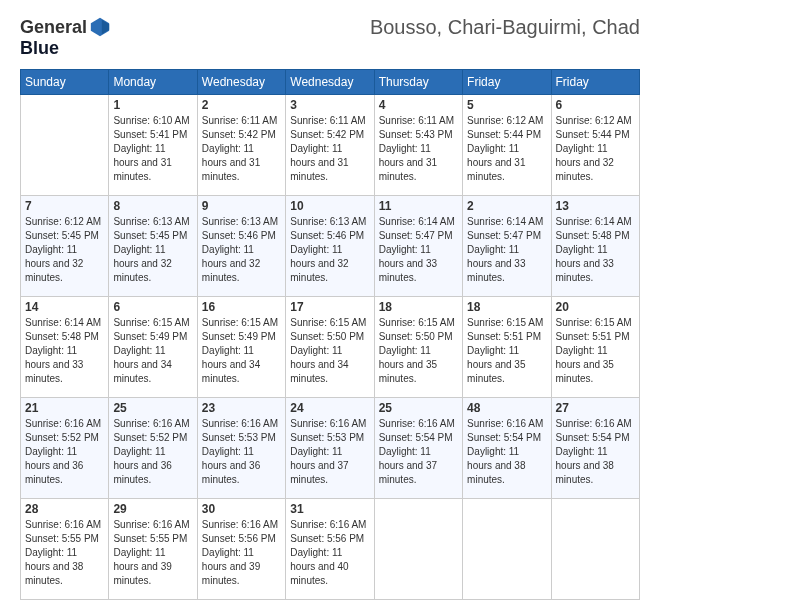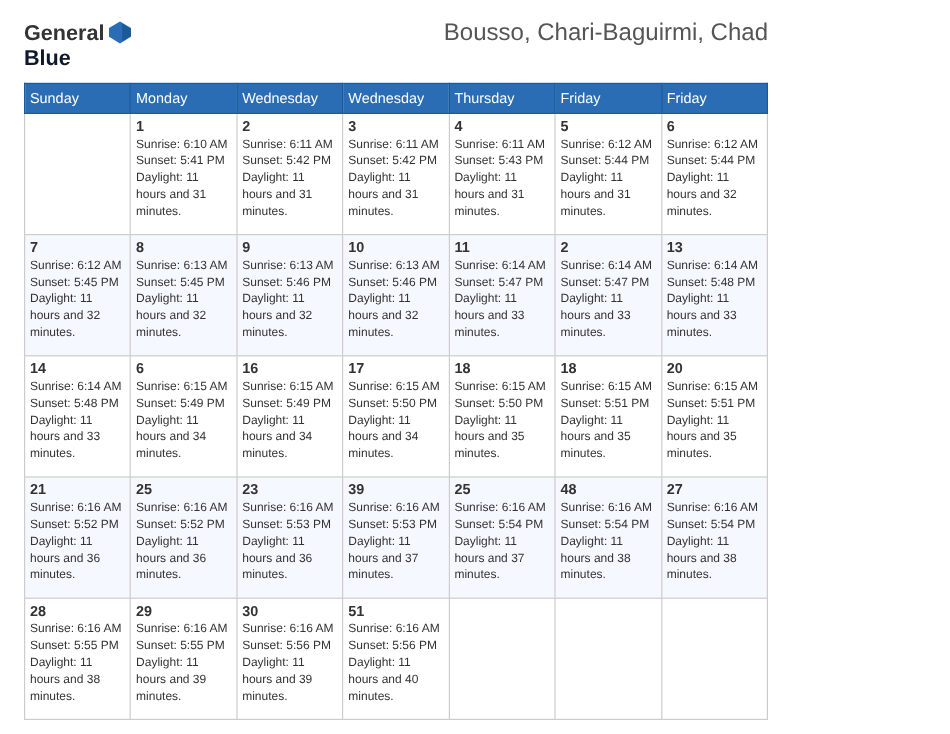--- a/index.html
+++ b/index.html
@@ -165,29 +165,29 @@
           <td><span class="day-number">16</span><span class="cell-text">Sunrise: 6:15 AM<br>Sunset: 5:49 PM<br>Daylight: 11 hours and 34 minutes.</span></td>
           <td><span class="day-number">17</span><span class="cell-text">Sunrise: 6:15 AM<br>Sunset: 5:50 PM<br>Daylight: 11 hours and 34 minutes.</span></td>
           <td><span class="day-number">18</span><span class="cell-text">Sunrise: 6:15 AM<br>Sunset: 5:50 PM<br>Daylight: 11 hours and 35 minutes.</span></td>
           <td><span class="day-number">18</span><span class="cell-text">Sunrise: 6:15 AM<br>Sunset: 5:51 PM<br>Daylight: 11 hours and 35 minutes.</span></td>
           <td><span class="day-number">20</span><span class="cell-text">Sunrise: 6:15 AM<br>Sunset: 5:51 PM<br>Daylight: 11 hours and 35 minutes.</span></td>
         </tr>
         <tr>
           <td><span class="day-number">21</span><span class="cell-text">Sunrise: 6:16 AM<br>Sunset: 5:52 PM<br>Daylight: 11 hours and 36 minutes.</span></td>
           <td><span class="day-number">25</span><span class="cell-text">Sunrise: 6:16 AM<br>Sunset: 5:52 PM<br>Daylight: 11 hours and 36 minutes.</span></td>
           <td><span class="day-number">23</span><span class="cell-text">Sunrise: 6:16 AM<br>Sunset: 5:53 PM<br>Daylight: 11 hours and 36 minutes.</span></td>
-          <td><span class="day-number">39</span><span class="cell-text">Sunrise: 6:16 AM<br>Sunset: 5:53 PM<br>Daylight: 11 hours and 37 minutes.</span></td>
+          <td><span class="day-number">24</span><span class="cell-text">Sunrise: 6:16 AM<br>Sunset: 5:53 PM<br>Daylight: 11 hours and 37 minutes.</span></td>
           <td><span class="day-number">25</span><span class="cell-text">Sunrise: 6:16 AM<br>Sunset: 5:54 PM<br>Daylight: 11 hours and 37 minutes.</span></td>
           <td><span class="day-number">48</span><span class="cell-text">Sunrise: 6:16 AM<br>Sunset: 5:54 PM<br>Daylight: 11 hours and 38 minutes.</span></td>
           <td><span class="day-number">27</span><span class="cell-text">Sunrise: 6:16 AM<br>Sunset: 5:54 PM<br>Daylight: 11 hours and 38 minutes.</span></td>
         </tr>
         <tr>
           <td><span class="day-number">28</span><span class="cell-text">Sunrise: 6:16 AM<br>Sunset: 5:55 PM<br>Daylight: 11 hours and 38 minutes.</span></td>
           <td><span class="day-number">29</span><span class="cell-text">Sunrise: 6:16 AM<br>Sunset: 5:55 PM<br>Daylight: 11 hours and 39 minutes.</span></td>
           <td><span class="day-number">30</span><span class="cell-text">Sunrise: 6:16 AM<br>Sunset: 5:56 PM<br>Daylight: 11 hours and 39 minutes.</span></td>
-          <td><span class="day-number">51</span><span class="cell-text">Sunrise: 6:16 AM<br>Sunset: 5:56 PM<br>Daylight: 11 hours and 40 minutes.</span></td>
+          <td><span class="day-number">31</span><span class="cell-text">Sunrise: 6:16 AM<br>Sunset: 5:56 PM<br>Daylight: 11 hours and 40 minutes.</span></td>
           <td class="empty-cell"></td>
           <td class="empty-cell"></td>
           <td class="empty-cell"></td>
         </tr>
       </tbody>
   </table>
 </div>
 
 </body></html>

